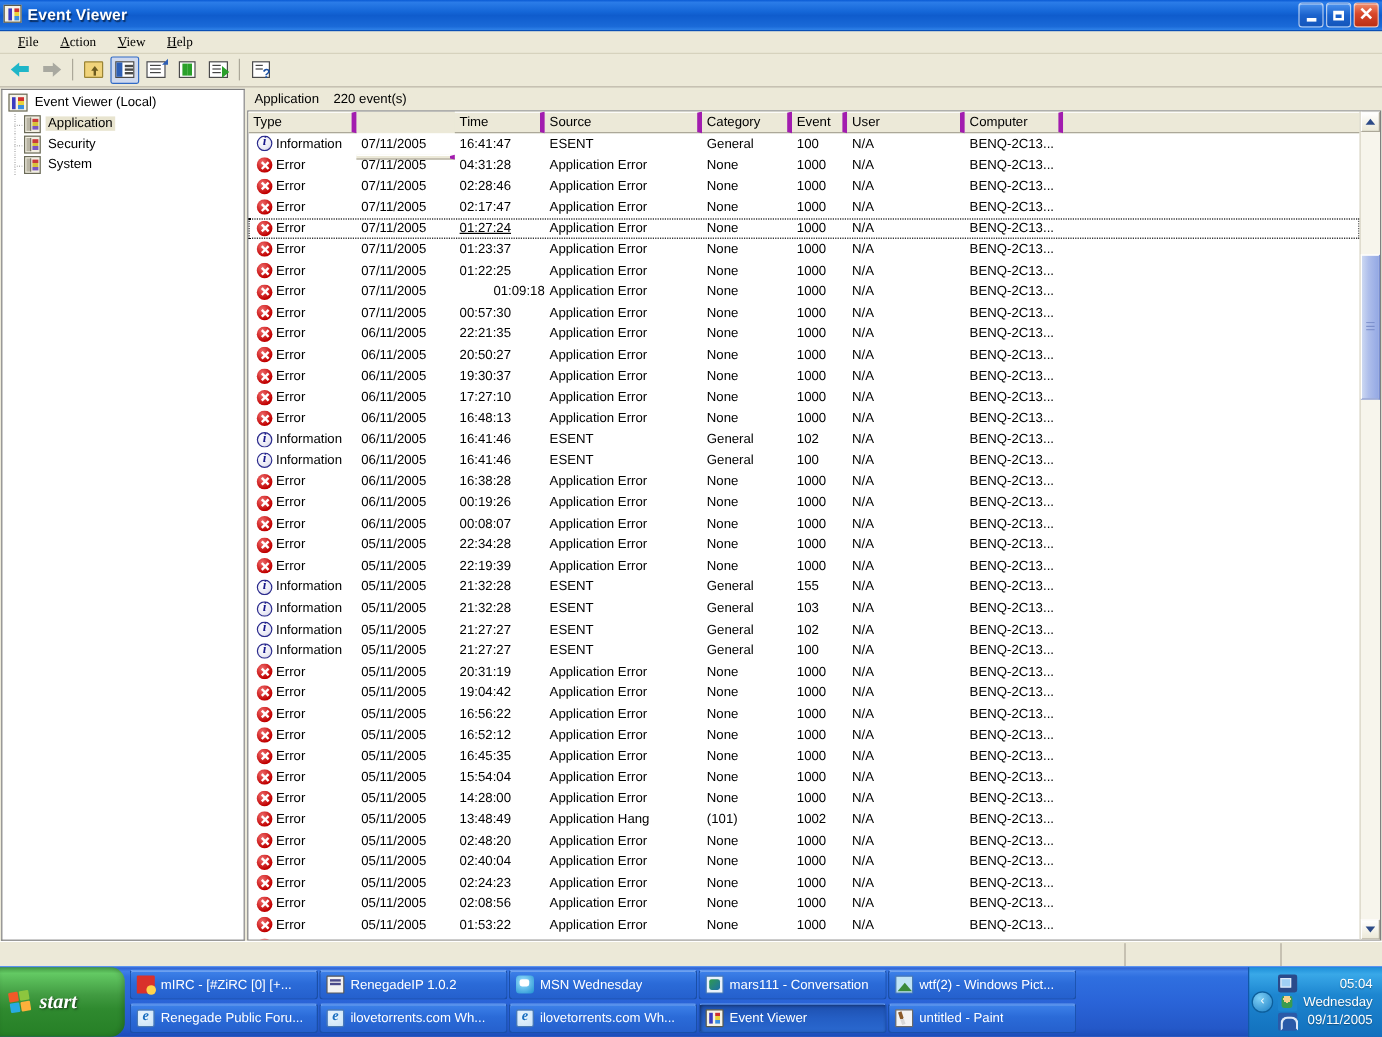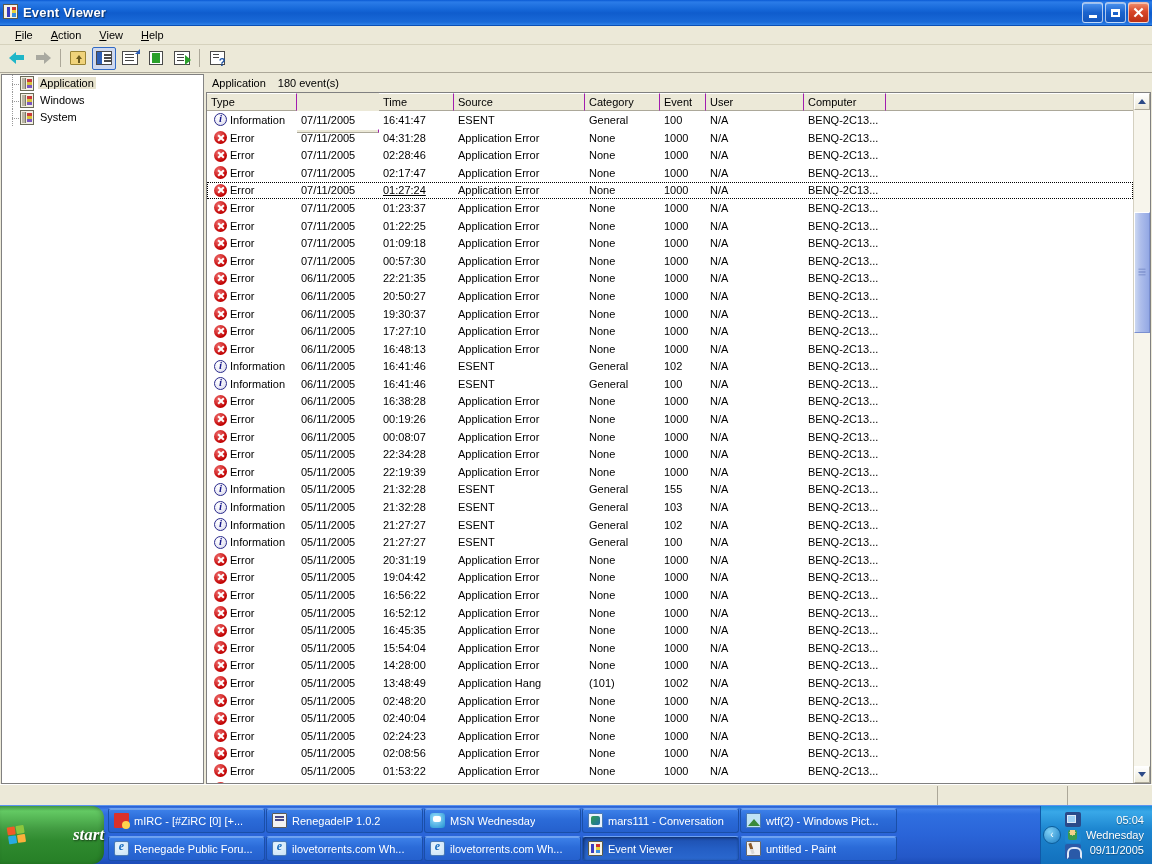--- a/index.html
+++ b/index.html
@@ -65,20 +65,21 @@
   .wbtn .mn { display:block; width:8px; height:3px; background:#fff; margin-top:7px; }
   .wbtn .mx { display:block; width:9px; height:8px; border:2px solid #fff; border-top-width:3px; }
   .wbtn .cl { font-size: 15px; line-height: 15px; font-family:"Liberation Sans",sans-serif; }
 
   
   #menubar {
     height: 20px; background: #ece9d8;
     display: flex; align-items: center;
     padding-left: 6px; font-size: 11px; color: #000;
     border-bottom: 1px solid #d6d2bd;
+    font-family: Liberation Serif, serif;
   }
   #menubar .mi { padding: 2px 9px; }
   #menubar .mi u { text-decoration: underline; }
 
   
   #toolbar {
     height: 28px; background: #ece9d8;
     display: flex; align-items: center; padding-left: 4px;
     border-bottom: 1px solid #aca899;
   }
@@ -198,21 +199,21 @@
   #list-container {
     flex: 1 1 auto; display: flex; min-height: 0;
     border: 1px solid #808080; background: #fff; overflow: hidden;
   }
   #list-inner { flex: 1 1 auto; min-width: 0; display: flex; flex-direction: column; }
 
   
   #col-header { display: flex; height: 18px; background: #ece9d8; flex: 0 0 auto; }
   .colh {
     background: #ece9d8;
-    border-right: 1px solid #a21caf;
+    border-right: 4px solid #a21caf;
     border-bottom: 1px solid #aca899;
     border-top: 1px solid #fff;
     font-size: 11px; color: #000;
     padding: 2px 0 0 4px; overflow: hidden; white-space: nowrap;
     flex: 0 0 auto;
   }
   .colh.filler { flex: 1 1 auto; border-right: none; }
 
   #rows { flex: 1 1 auto; overflow: hidden; position: relative; }
   .row {
@@ -312,21 +313,20 @@
     position: absolute; width: 8px; height: 8px; display:block; border-radius:1px;
   }
   #start-btn .flag i:nth-child(1){ left:0; top:0; background:#f05a28; }
   #start-btn .flag i:nth-child(2){ left:9px; top:0; background:#8cc63e; }
   #start-btn .flag i:nth-child(3){ left:0; top:9px; background:#29abe2; }
   #start-btn .flag i:nth-child(4){ left:9px; top:9px; background:#fbb03b; }
   #start-btn .slabel {
     color: #fff; font-size: 17px; font-weight: bold; font-style: italic;
     font-family: "Liberation Serif", serif;
     text-shadow: 1px 1px 2px rgba(0,0,0,.6);
-    margin-left: 40px;
   }
   #task-area {
     flex: 1 1 auto; min-width: 0; padding: 2px 0 2px 4px;
     display: flex; flex-direction: column; gap: 2px;
   }
   .task-row { display: flex; gap: 1px; height: 26px; }
   .task-btn {
     width: 157px; height: 25px; flex: 0 0 auto;
     background: linear-gradient(to bottom,#3e82ea,#2b6bd8 45%,#2560cd);
     border: 1px solid #1a4fa8;
@@ -451,46 +451,50 @@
       </div>
     <div class="tsep"></div>
     <div class="tbtn">
         <span class="ic-help"></span>
       </div>
   </div>
 
   <div id="body">
 
     <div id="sidebar">
+      <div class="tree-root">
+        <span class="tr-icon"></span>
+        <span class="tree-label">Event Viewer (Local)</span>
+      </div>
 
       <div class="tree-child">
         <span class="dots"></span>
         <span class="dots-h"></span>
         <span class="log-icon"></span>
         <span class="tree-label selected">Application</span>
       </div>
       <div class="tree-child">
         <span class="dots"></span>
         <span class="dots-h"></span>
         <span class="log-icon"></span>
-        <span class="tree-label">Windows</span>
+        <span class="tree-label">Security</span>
       </div>
       <div class="tree-child">
         <span class="dots"></span>
         <span class="dots-h"></span>
         <span class="log-icon"></span>
         <span class="tree-label">System</span>
       </div>
 
     </div>
 
     <div id="rightpane">
       <div id="pane-header">
         <span>Application</span>
-        <span>180 event(s)</span>
+        <span>220 event(s)</span>
       </div>
 
       <div id="list-container">
         <div id="list-inner">
           <div id="col-header">
               <div class="colh" style="width: 90px;">Type</div>
               <div class="colh" style="width: 82px; margin-top: 36px;">Date</div>
               <div class="colh" style="width: 75px;">Time</div>
               <div class="colh" style="width: 131px;">Source</div>
               <div class="colh" style="width: 75px;">Category</div>
@@ -597,21 +601,21 @@
                 <div class="cell" style="width: 98px;">N/A</div>
                 <div class="cell" style="width: 82px;">BENQ-2C13...</div>
                 <div class="cell filler"></div>
               </div>
               <div class="row">
                 <div class="cell type" style="width: 90px;">
                   <span class="ic-err"></span>
                   <span>Error</span>
                 </div>
                 <div class="cell" style="width: 82px;">07/11/2005</div>
-                <div class="cell" style="width: 75px;">01:09:18</div>
+                <div class="cell" style="width: 75px; text-align: right;">01:09:18</div>
                 <div class="cell" style="width: 131px;">Application Error</div>
                 <div class="cell" style="width: 75px;">None</div>
                 <div class="cell" style="width: 46px;">1000</div>
                 <div class="cell" style="width: 98px;">N/A</div>
                 <div class="cell" style="width: 82px;">BENQ-2C13...</div>
                 <div class="cell filler"></div>
               </div>
               <div class="row">
                 <div class="cell type" style="width: 90px;">
                   <span class="ic-err"></span>

